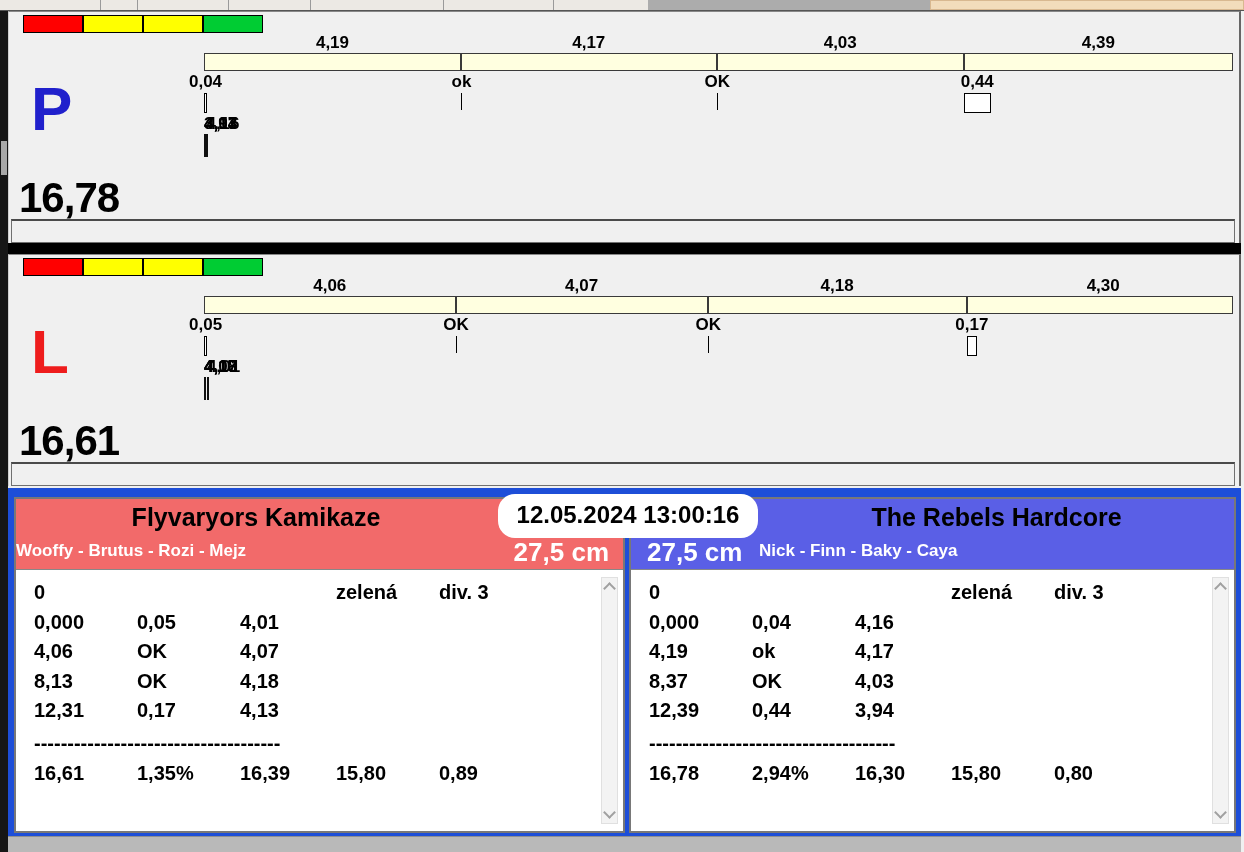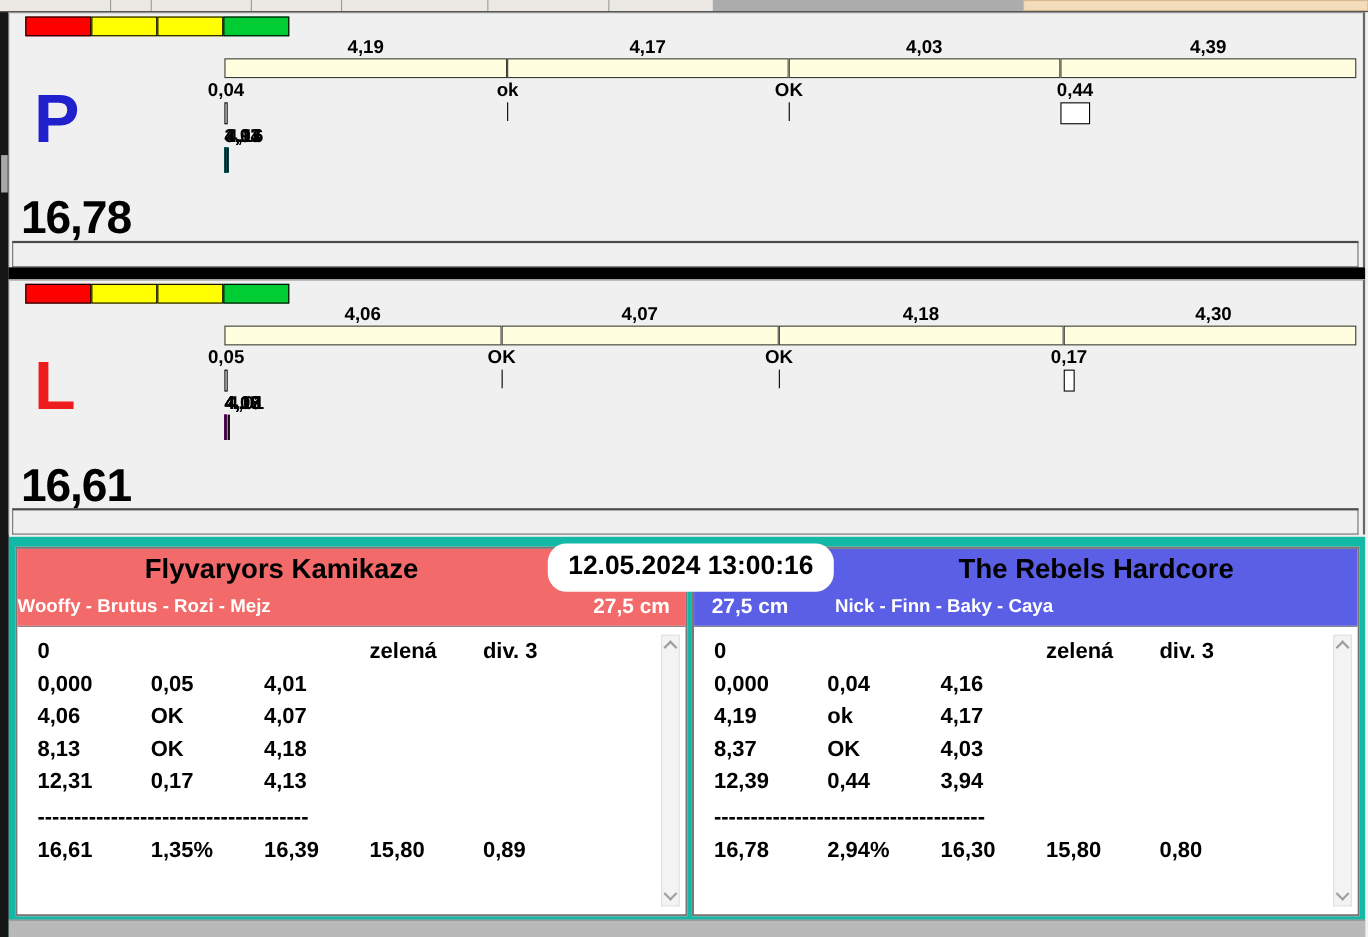--- a/index.html
+++ b/index.html
@@ -27,33 +27,33 @@
   .vlbl{position:absolute;text-align:center;font-size:17px;height:18px;line-height:18px;white-space:nowrap;}
   .tl{top:22px;} .ml{top:61px;width:90px;} .bl{top:103px;}
   .tseg{position:absolute;top:41px;height:18px;background:#FFFFE0;border:1px solid #3A3A3A;}
   .mark{position:absolute;top:81px;}
   .mark-box{height:20px;background:#FFF;border:1px solid #000;}
   .mark-line{height:17px;background:#000;}
   .bseg{position:absolute;top:122px;height:23px;border:1px solid #101010;}
   .divider-black{position:absolute;left:8px;top:243px;width:1233px;height:11px;background:#000;}
 
   
-  .bottom{position:absolute;left:8px;top:488px;width:1233px;height:364px;background:#14b8a6;}
+  .bottom{position:absolute;left:8px;top:488px;width:1233px;height:364px;background:#1d4ed8;}
   .bottom-light{position:absolute;left:0;top:348px;width:100%;height:16px;background:#B9B9B9;border-top:1px solid #8F8F8F;}
   .panel{position:absolute;top:9px;height:336px;border:2px solid #787878;background:#FFF;}
   .panel-left{left:6px;width:611px;}
   .panel-right{left:621px;width:607px;}
   .panel-header{position:absolute;left:0;top:0;right:0;height:70px;}
   .team-name{position:absolute;top:3px;font-size:25px;line-height:30px;text-align:center;color:#000;white-space:nowrap;}
   .panel-left .team-name{left:0;right:127px;}
   .panel-right .team-name{left:128px;right:0;}
   .dog-names{position:absolute;top:40px;font-size:17px;line-height:24px;text-align:left;color:#FFF;white-space:nowrap;}
   .panel-left .dog-names{left:0;right:127px;}
   .panel-right .dog-names{left:128px;right:0;}
-  .jump-height{position:absolute;top:41px;font-size:19px;line-height:24px;color:#FFF;white-space:nowrap;}
+  .jump-height{position:absolute;top:41px;font-size:26px;line-height:24px;color:#FFF;white-space:nowrap;}
   .panel-left .jump-height{right:14px;}
   .panel-right .jump-height{left:16px;}
   .panel-body{position:absolute;left:0;right:0;top:70px;bottom:0;background:#FFF;border-top:1px solid #888;}
   .tbl{padding:8px 0 0 18px;font-size:20px;}
   .trow{display:grid;grid-template-columns:103px 103px 96px 103px 1fr;height:29.5px;line-height:29.5px;white-space:nowrap;}
   .sep-row{height:22px;line-height:22px;margin-top:6px;letter-spacing:0;white-space:nowrap;overflow:hidden;}
   .totals-row{margin-top:2px;height:34px;line-height:34px;}
   .scrollbar{position:absolute;top:7px;bottom:7px;right:5px;width:17px;background:#F3F3F3;border:1px solid #E0E0E0;}
   .sb-up,.sb-down{position:absolute;left:3px;width:9px;height:9px;}
   .sb-up{top:6px;border-left:2px solid #A0A0A0;border-top:2px solid #A0A0A0;transform:rotate(45deg);}

